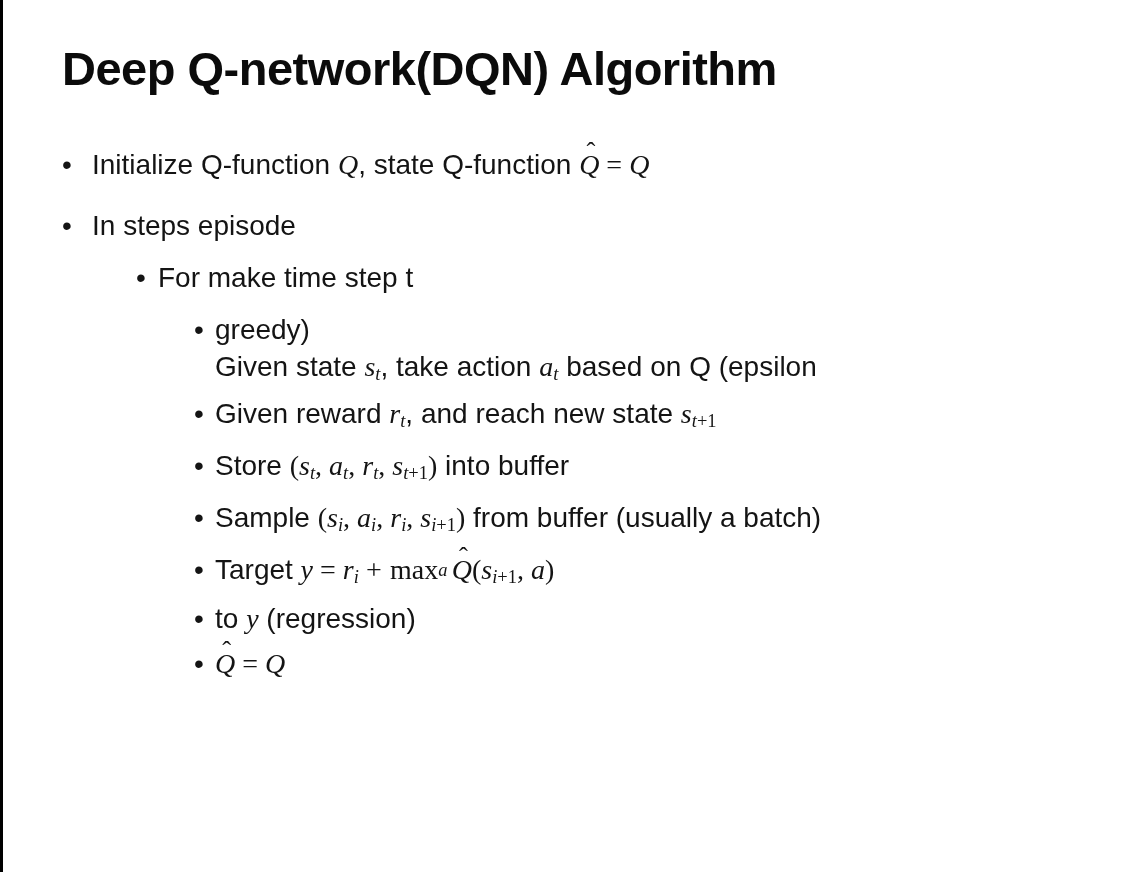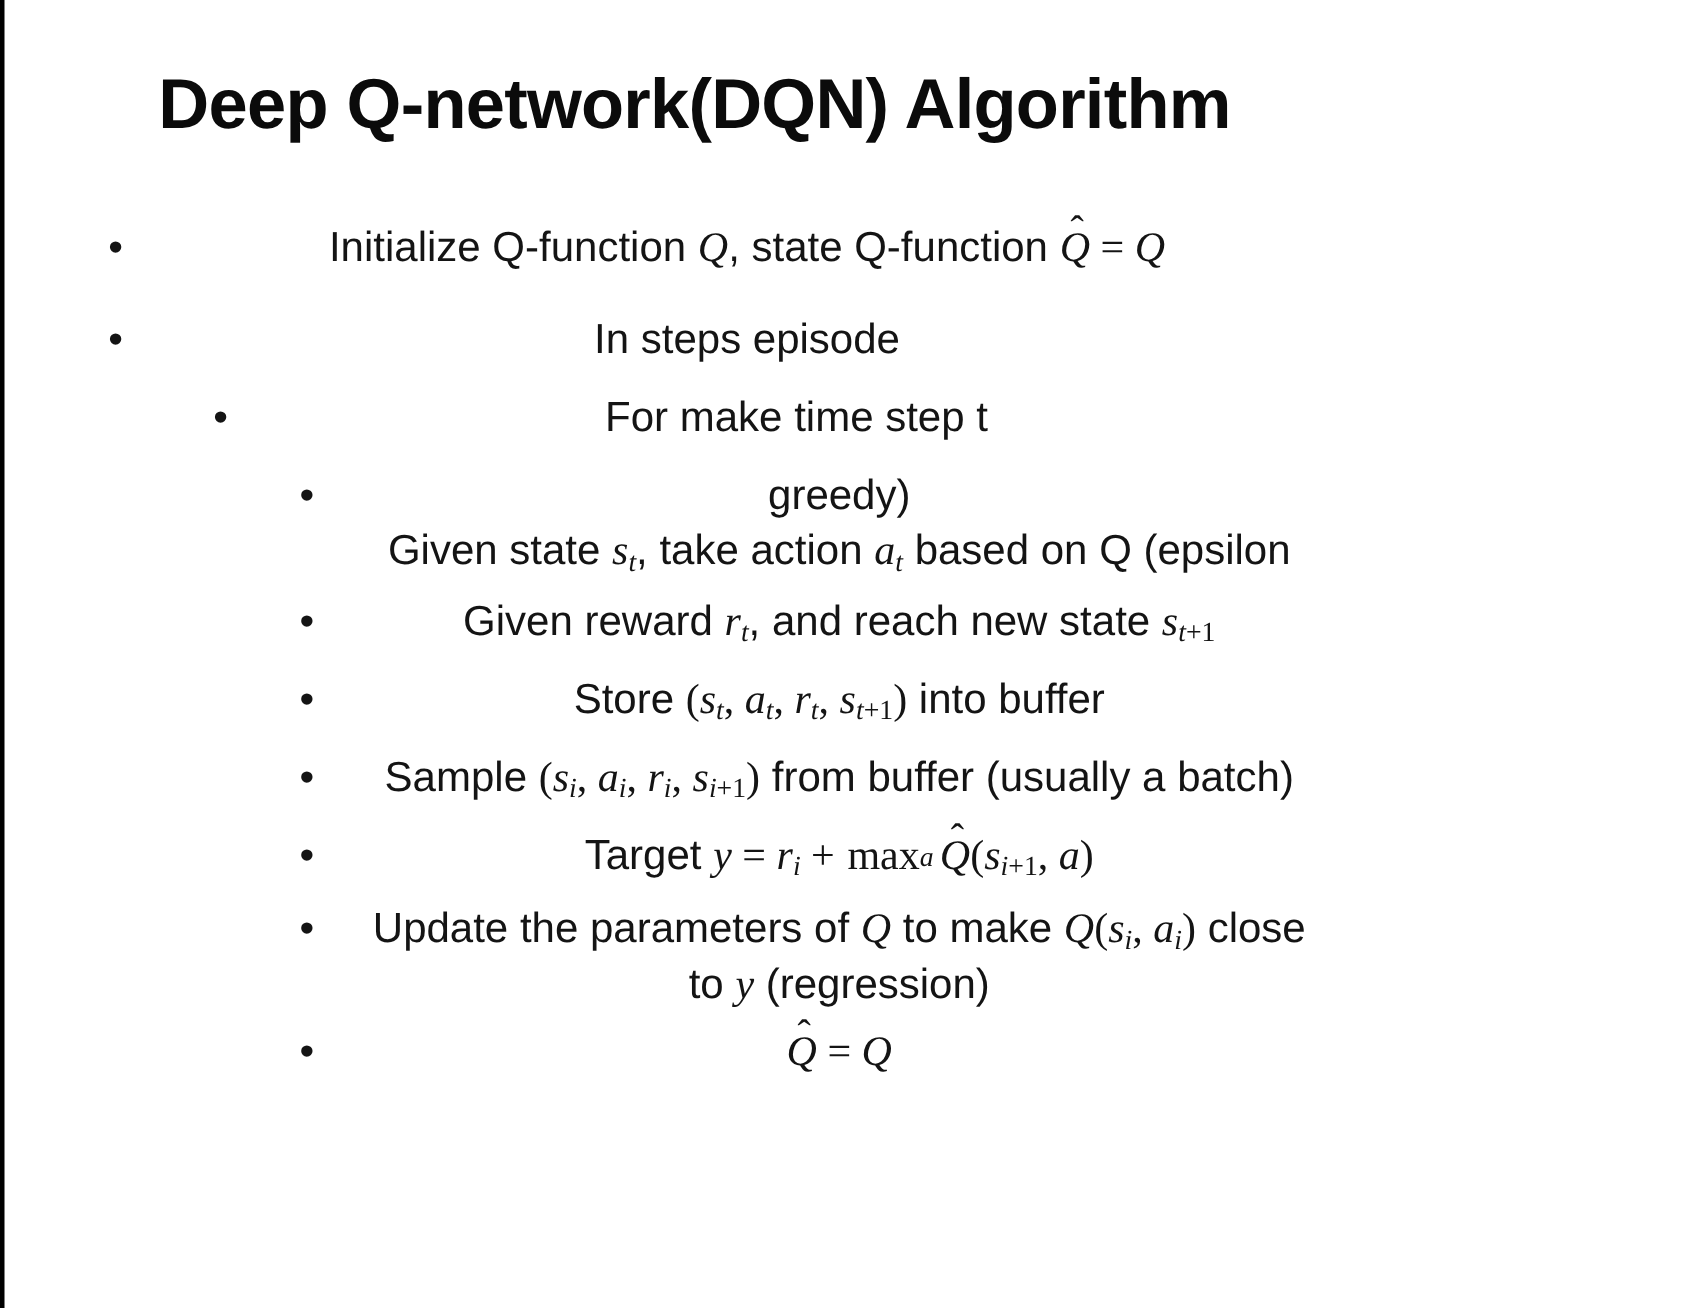--- a/index.html
+++ b/index.html
@@ -3,21 +3,20 @@
 <meta charset="utf-8">
 <style>
   html,body{margin:0;padding:0;background:#ffffff;}
   .slide{
     position:relative;
     width:904px;height:872px;
     background:#ffffff;
     overflow:hidden;
     font-family:"Liberation Sans",sans-serif;
     color:#141414;
-    text-align:center;
   }
   .edge-left{position:absolute;left:0;top:0;width:3px;height:872px;background:#000000;}
   .title{
     margin:42px 40px 0 62px;
     font-size:47px;
     font-weight:700;
     line-height:1.15;
     color:#0b0b0b;
     letter-spacing:-0.5px;
   }
@@ -106,21 +105,20 @@
       <span class="bullet">•</span>
       <div class="text"><span class="tn">Target </span><span class="mv">y</span><span class="mr"> = </span><span class="mv">r</span><span class="ms">i</span><span class="mr"> + </span><span class="understack">
             <span class="op">max</span>
             <span class="lim">a</span>
           </span><span class="qhat"><span class="hat">ˆ</span><span>Q</span></span><span class="mr">(</span><span class="mv">s</span><span class="ms">i</span><span class="msr">+1</span><span class="mr">, </span><span class="mv">a</span><span class="mr">)</span></div>
     </div>
 
     <div class="row lvl3 mb-e">
       <span class="bullet">•</span>
       <div class="text">
-        <div class="line"><span class="tn">Update the parameters of </span><span class="mv">Q</span><span class="tn"> to make </span><span class="mv">Q</span><span class="mr">(</span><span class="mv">s</span><span class="ms">i</span><span class="mr">, </span><span class="mv">a</span><span class="ms">i</span><span class="mr">)</span><span class="tn"> close</span></div>
         <div class="line"><span class="tn">to </span><span class="mv">y</span><span class="tn"> (regression)</span></div>
       </div>
     </div>
 
     <div class="row lvl3">
       <span class="bullet">•</span>
       <div class="text"><span class="qhat"><span class="hat">ˆ</span><span>Q</span></span><span class="mr"> = </span><span class="mv">Q</span></div>
     </div>
 
   </div>

